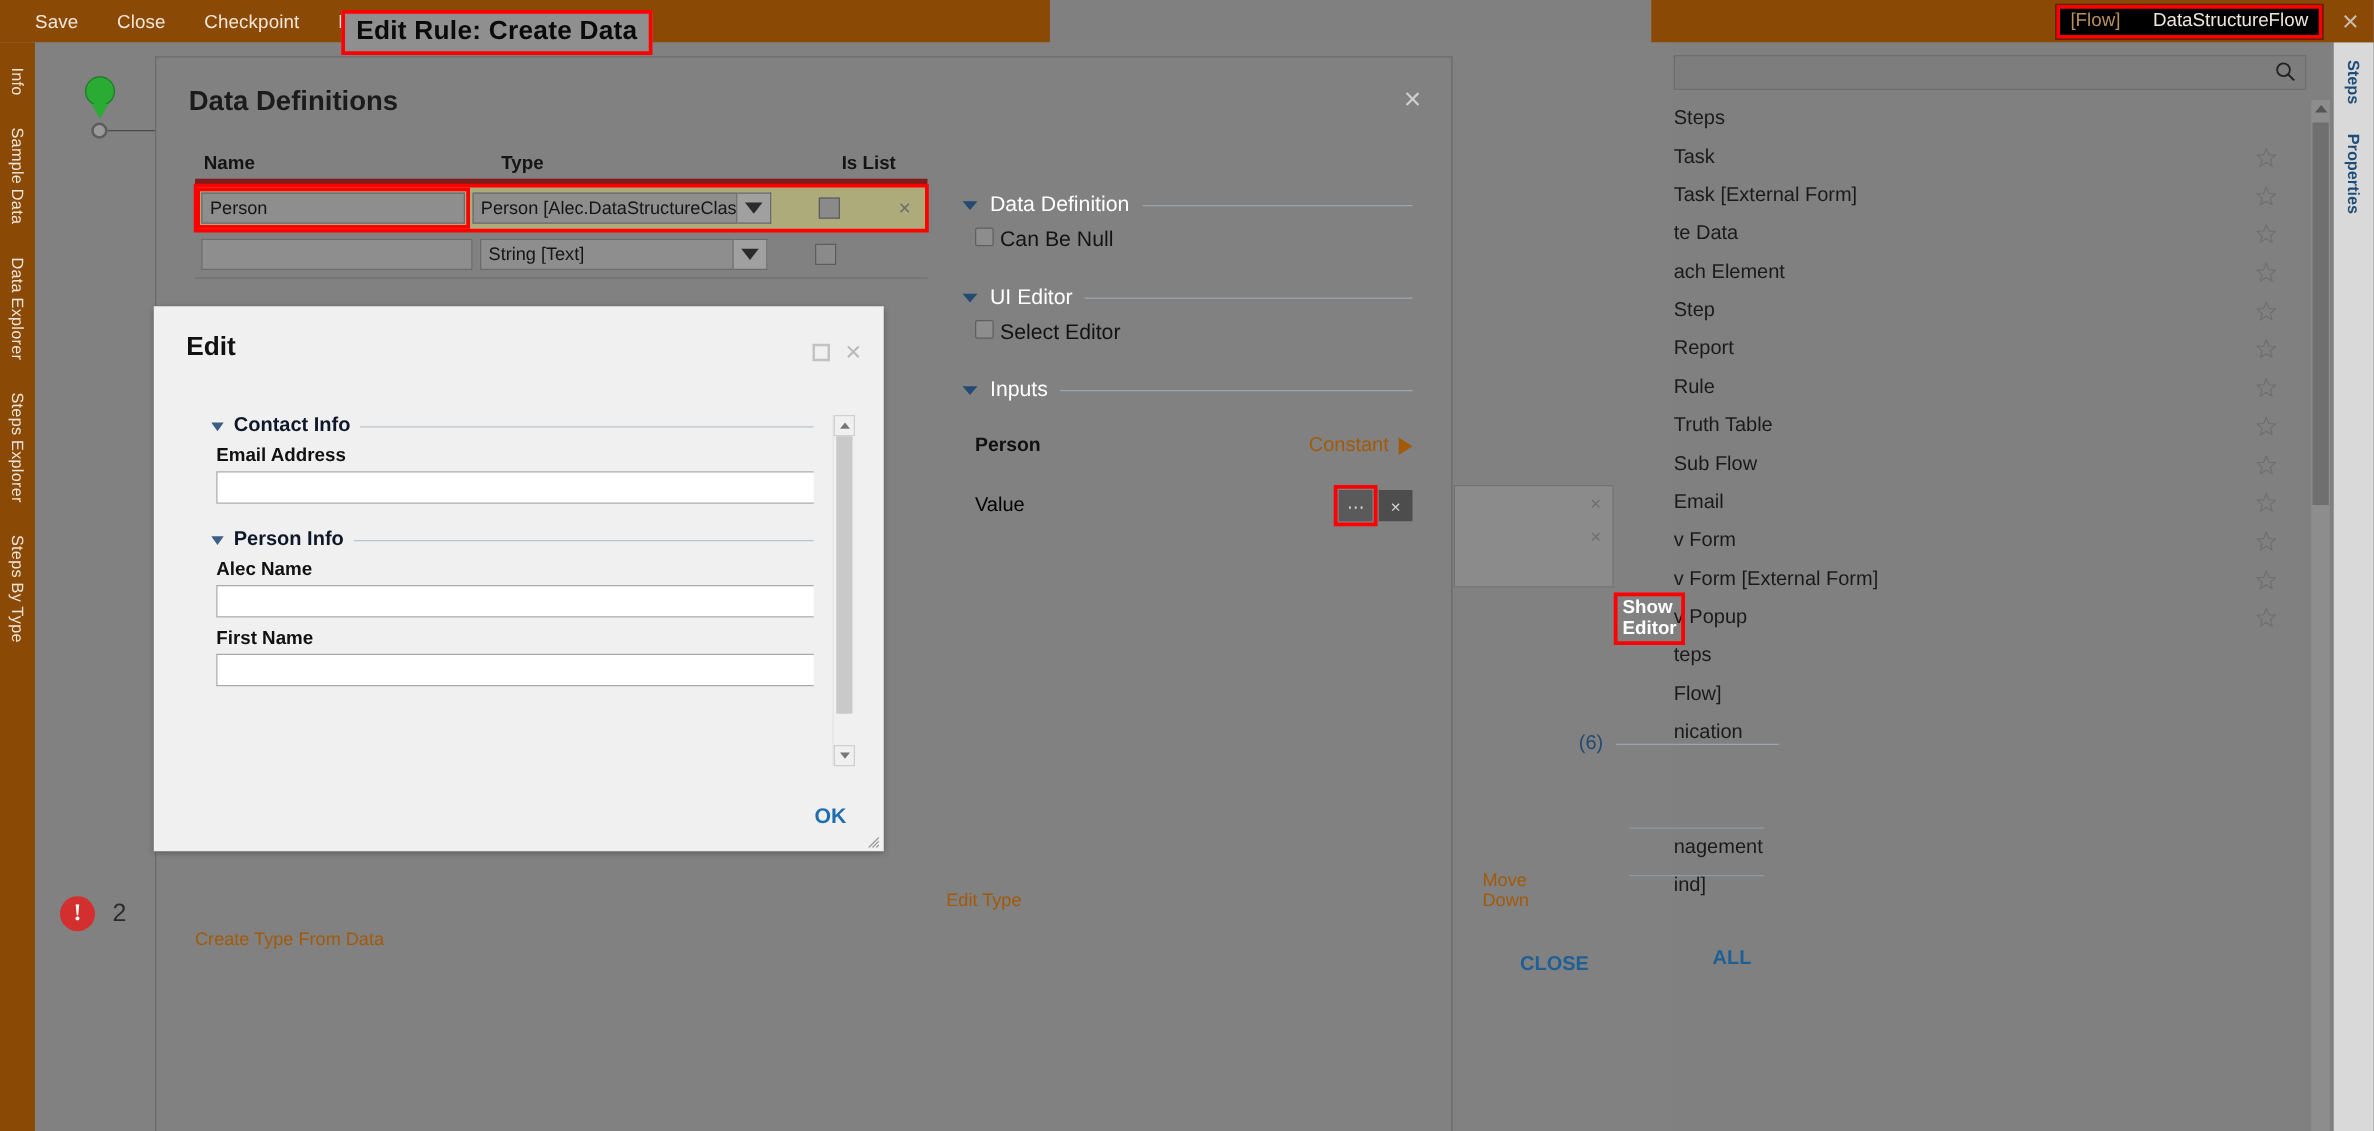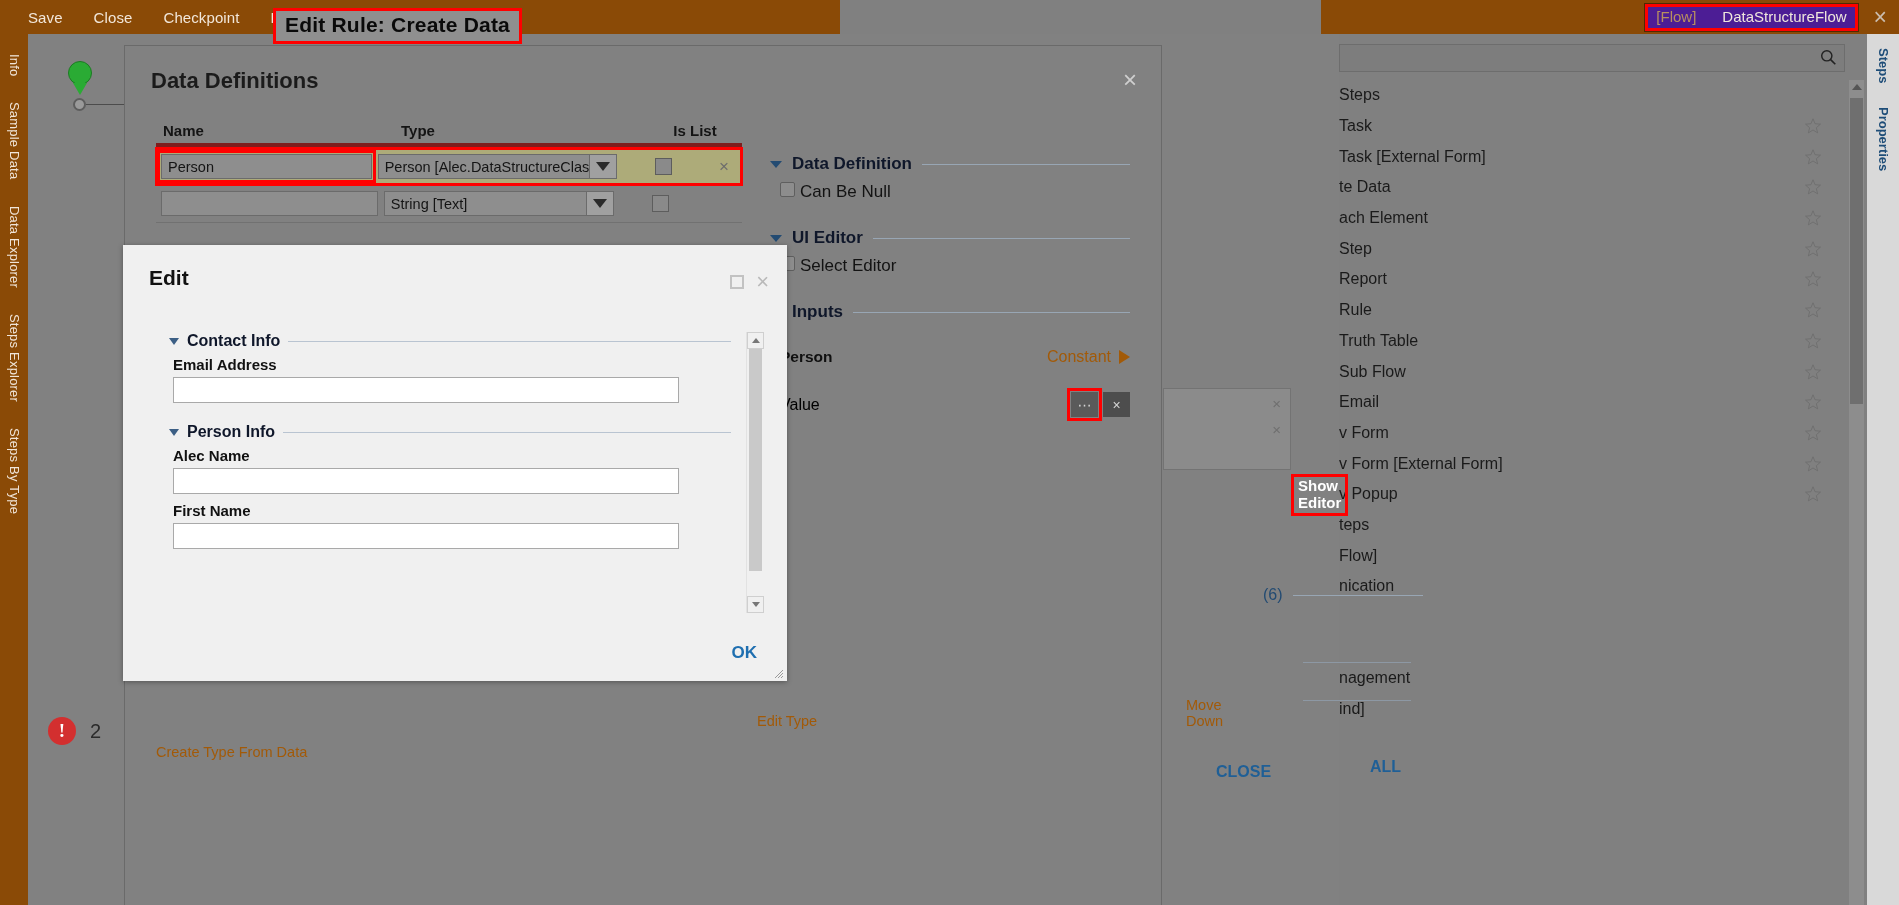--- a/index.html
+++ b/index.html
@@ -26,21 +26,21 @@
     color:#f2e7da; font-size:15px; letter-spacing:.1px; cursor:pointer; white-space:nowrap;
   }
   
   .tabstrip {
     position:absolute; right:0; top:0; height:34px; width:578px;
     background:#8a4a06; display:flex; align-items:center; justify-content:flex-end;
     padding-right:12px;
   }
   .flow-tab {
     display:flex; align-items:baseline; gap:26px;
-    border:3px solid #ff0000; padding:1px 8px 3px 8px; background:#4c1d95;
+    border:3px solid #ff0000; padding:1px 8px 3px 8px; background:#000000;
     box-shadow:0 0 0 1px #4e2a04;
   }
   .flow-tab .tag { color:#b8905f; font-size:15px; }
   .flow-tab .name { color:#efe6dc; font-size:15px; }
   .tabstrip .tab-close { color:#cbbdae; font-size:23px; margin-left:16px; line-height:1; cursor:pointer; font-weight:300;}
 
   
   .left-rail {
     position:absolute; left:0; top:34px; width:28px; bottom:0;
     background:#8a4a06; display:flex; flex-direction:column; align-items:center;
@@ -168,21 +168,21 @@
     position:absolute; left:31px; bottom:145px; color:#a25a08; font-size:14.5px; cursor:pointer;
   }
   .dd-edit-type { position:absolute; left:632px; bottom:176px; color:#a25a08; font-size:14.5px; cursor:pointer; }
   .dd-move-down { position:absolute; left:1061px; bottom:176px; color:#a25a08; font-size:14.5px; cursor:pointer; }
   .dd-close-btn { position:absolute; left:1091px; bottom:124px; color:#1f5f96; font-size:16px; font-weight:bold; cursor:pointer; }
 
   
   .props { position:absolute; left:645px; top:108px; width:360px; }
   .prop-sec { display:flex; align-items:center; gap:10px; margin-bottom:8px; }
   .prop-sec .tri { width:0;height:0;border-left:6px solid transparent;border-right:6px solid transparent;border-top:7px solid #234b72; }
-  .prop-sec .ttl { color:#0f172a; font-size:17px; font-weight:bold; white-space:nowrap; }
+  .prop-sec .ttl { color:#ffffff; font-size:17px; font-weight:normal; white-space:nowrap; }
   .prop-sec .rule { flex:1; height:1px; background:#98a6b4; }
   .prop-chk { display:flex; gap:5px; margin:0 0 26px 10px; }
   .prop-chk .box { width:15px; height:15px; border:1px solid #5f5f5f; background:#8d8d8d; border-radius:2px; }
   .prop-chk .lbl { font-size:17px; color:#131313; }
   .prop-row { display:flex; align-items:center; justify-content:space-between; margin:0 0 26px 10px; }
   .prop-row .k { font-size:15.5px; font-weight:bold; color:#101010; }
   .prop-row .v { color:#a25a08; font-size:16px; display:flex; align-items:center; gap:8px; }
   .tri-r { width:0;height:0;border-top:7px solid transparent;border-bottom:7px solid transparent;border-left:11px solid #a25a08; }
   .value-row { display:flex; align-items:center; justify-content:space-between; margin:0 0 10px 10px; }
   .sq-btn {
@@ -213,21 +213,21 @@
 
   
   .banner {
     position:absolute; left:273px; top:8px; z-index:60;
     border:3px solid #ff0000; background:#8f8f8f; padding:2px 9px 4px 9px;
   }
   .banner span { font-size:21px; font-weight:bold; color:#0a0a0a; letter-spacing:.2px; }
 
   
   .edit-dialog {
-    position:absolute; left:123px; top:245px; width:664px; height:436px;
+    position:absolute; left:123px; top:245px; width:584px; height:436px;
     background:#f0f0f0; box-shadow:0 1px 5px rgba(0,0,0,.35); z-index:40;
   }
   .ed-title { position:absolute; left:26px; top:21px; font-size:21px; font-weight:bold; color:#111; }
   .ed-win-btns { position:absolute; right:18px; top:26px; display:flex; align-items:center; gap:12px; }
   .ed-restore { width:14px;height:14px;border:2px solid #c2c2c2; }
   .ed-x { font-size:22px; color:#b9b9b9; line-height:1; cursor:pointer; font-weight:300; }
 
   .ed-body { position:absolute; left:46px; top:87px; right:14px; bottom:68px; }
   .ed-scrollarea { position:absolute; left:0; top:0; right:42px; bottom:0; overflow:hidden; }
   .ed-sec { display:flex; align-items:center; gap:8px; margin-bottom:6px; }

